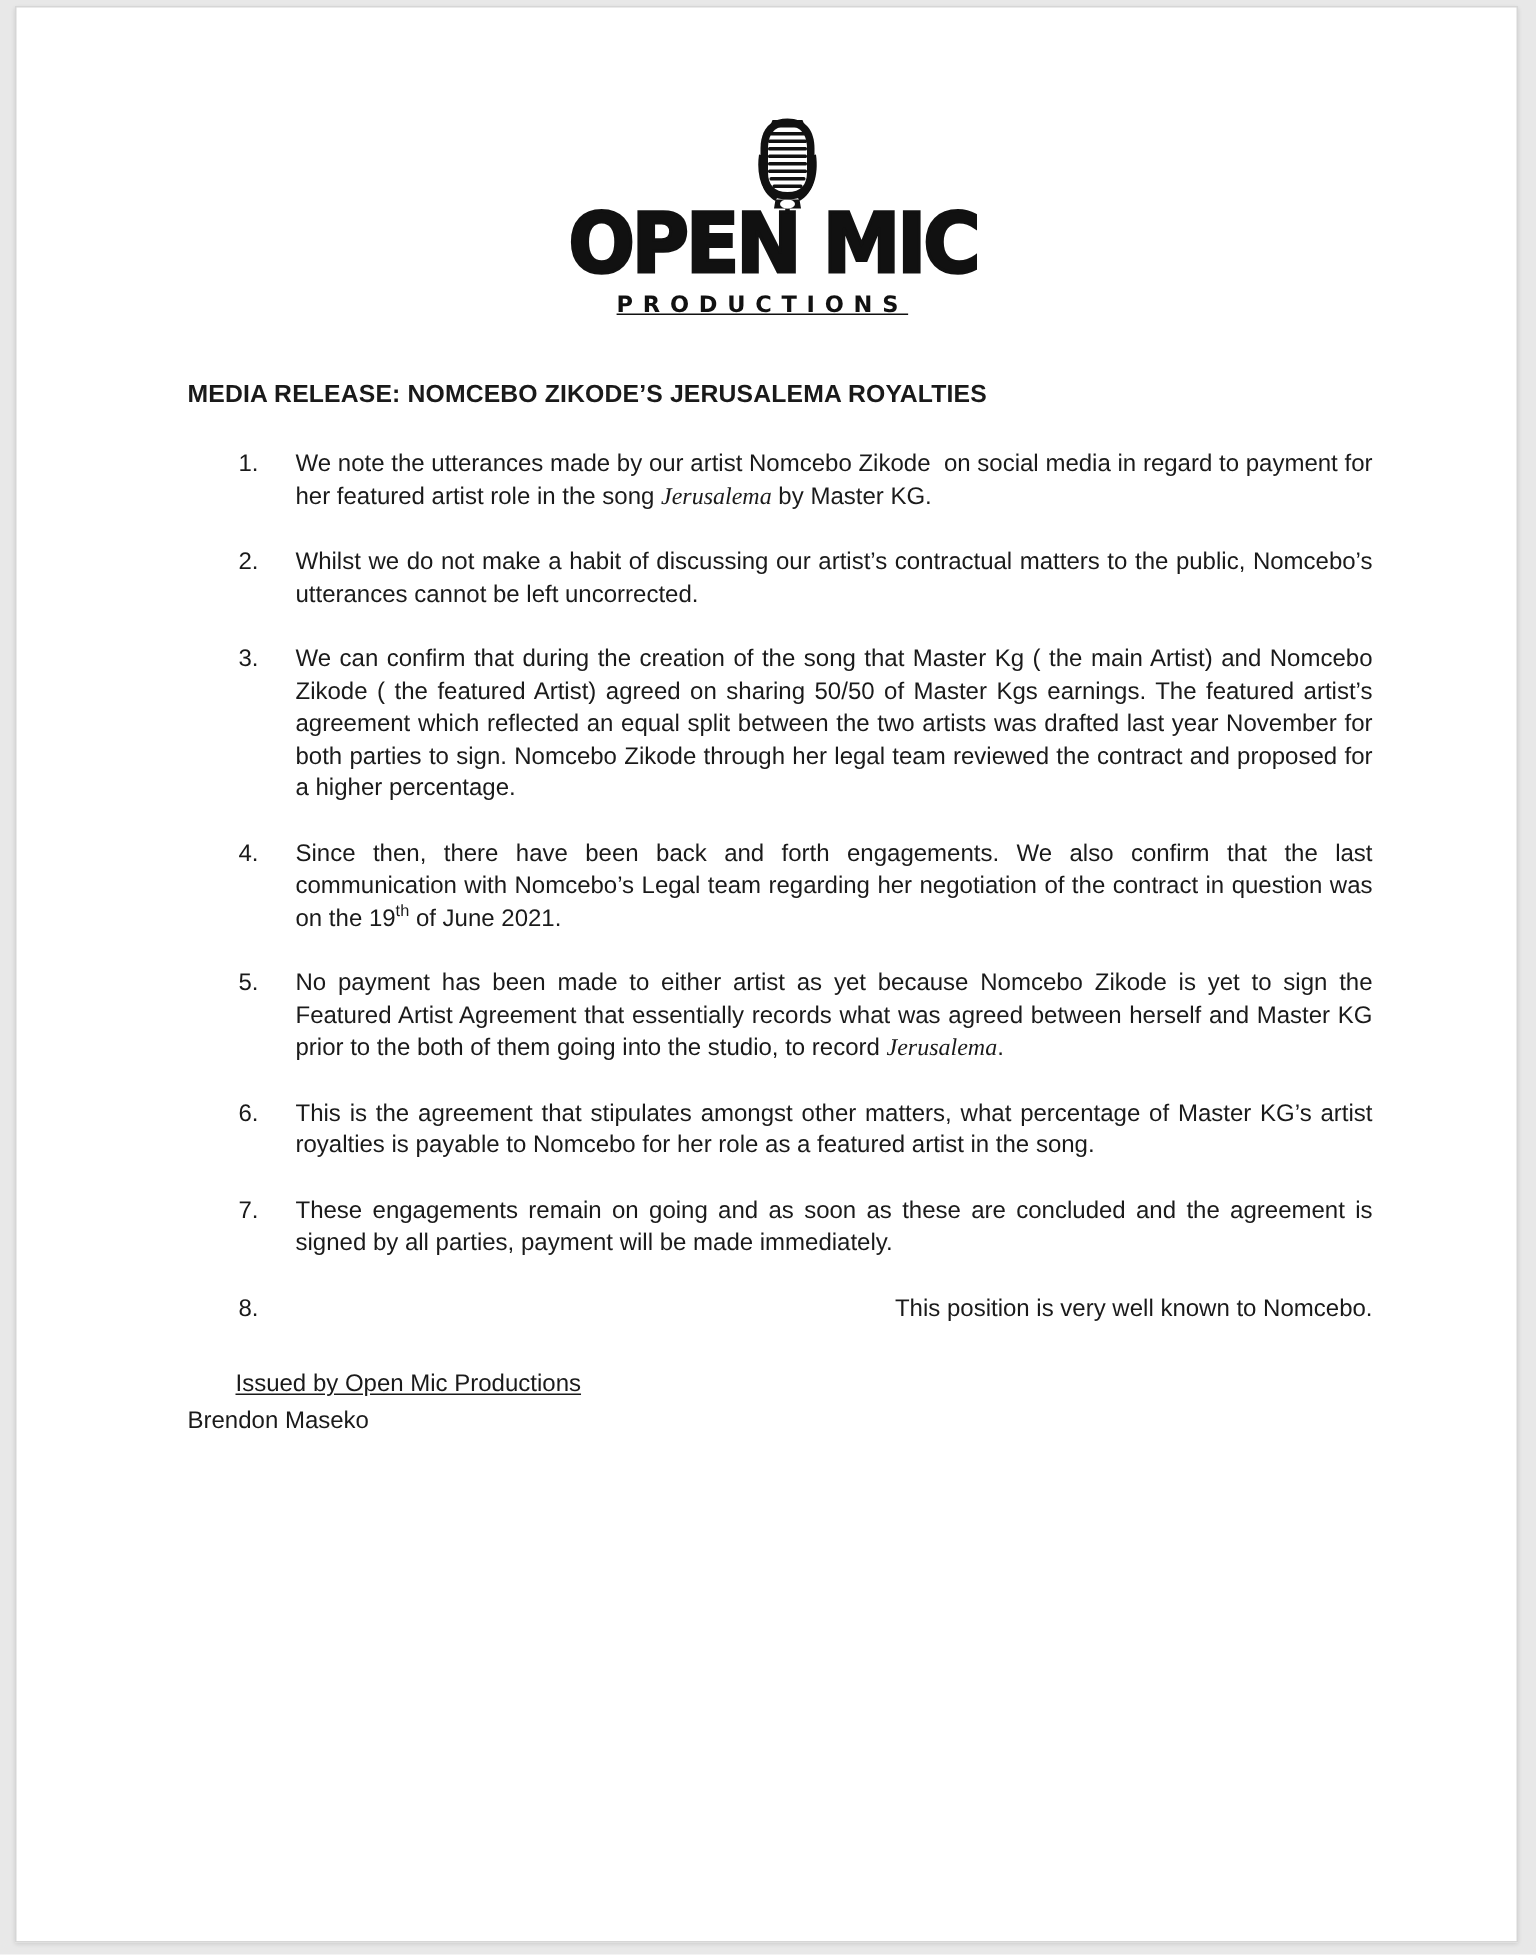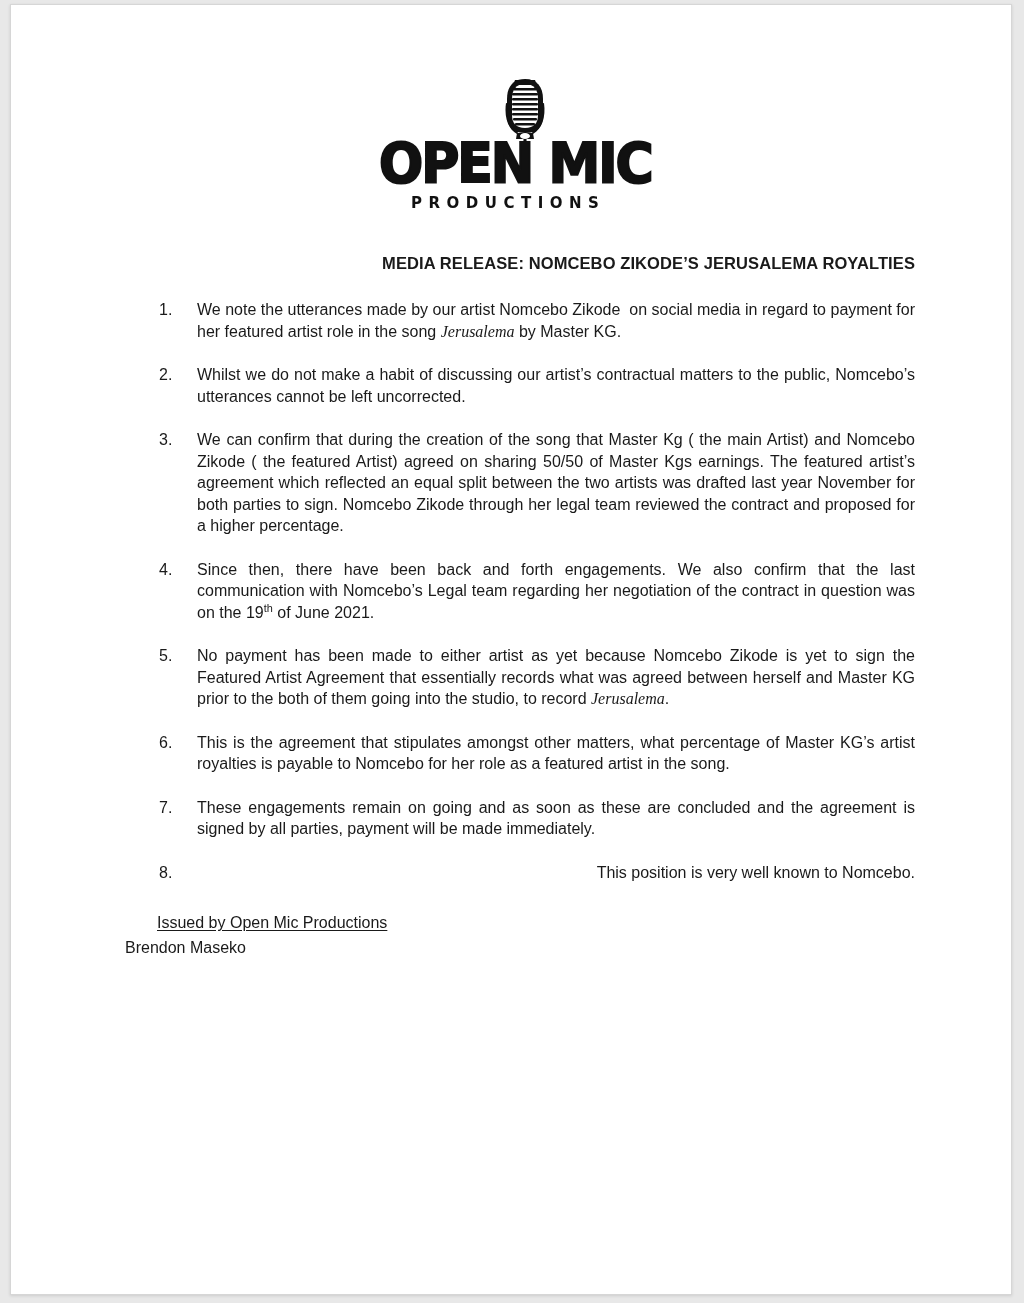--- a/index.html
+++ b/index.html
@@ -82,38 +82,38 @@
     top: 117px;
     width: 268px;
     text-align: center;
     font-family: "DejaVu Sans", sans-serif;
     font-weight: bold;
     font-size: 15px;
     letter-spacing: 6.5px;
     color: #111111;
     text-indent: 6.5px;
     white-space: nowrap;
+    text-decoration: underline;
   }
 
   
   .doc {
     position: absolute;
     left: 114px;
     top: 248px;
     width: 790px;
     color: #1a1a1a;
   }
 
   .doc-title {
     font-size: 16.5px;
     font-weight: bold;
     letter-spacing: 0.1px;
     margin: 0 0 26px 0;
     line-height: 20px;
-    text-align: right;
   }
 
   ol.clauses {
     margin: 0;
     padding: 0;
     list-style: none;
   }
   ol.clauses li {
     position: relative;
     padding-left: 72px;

